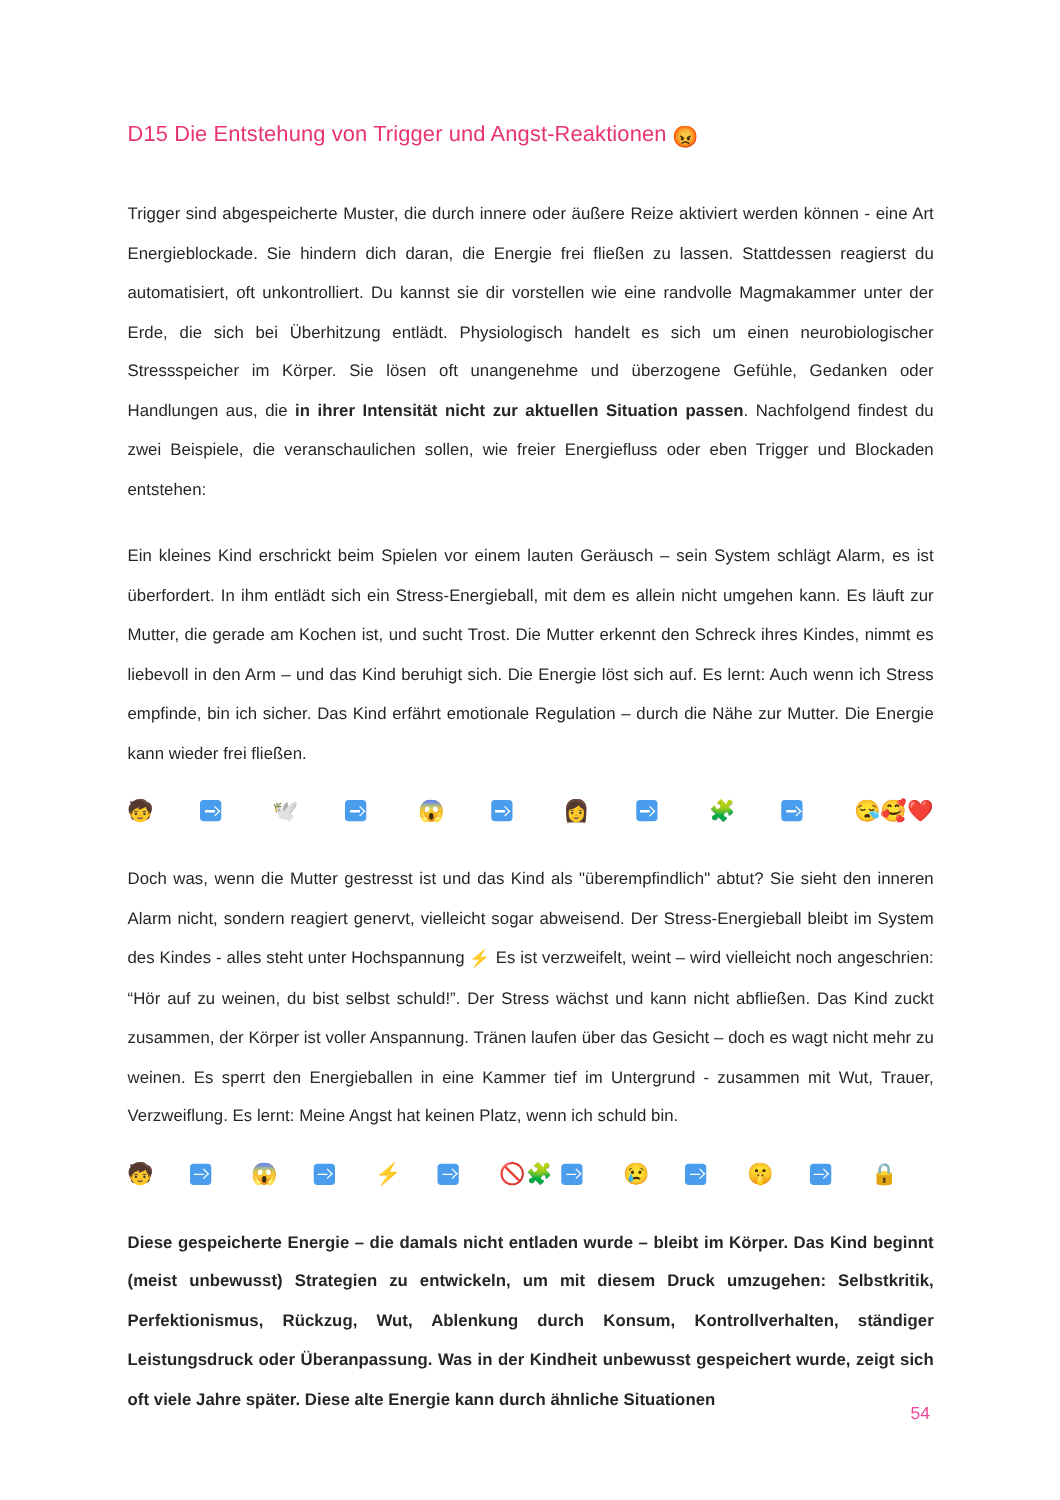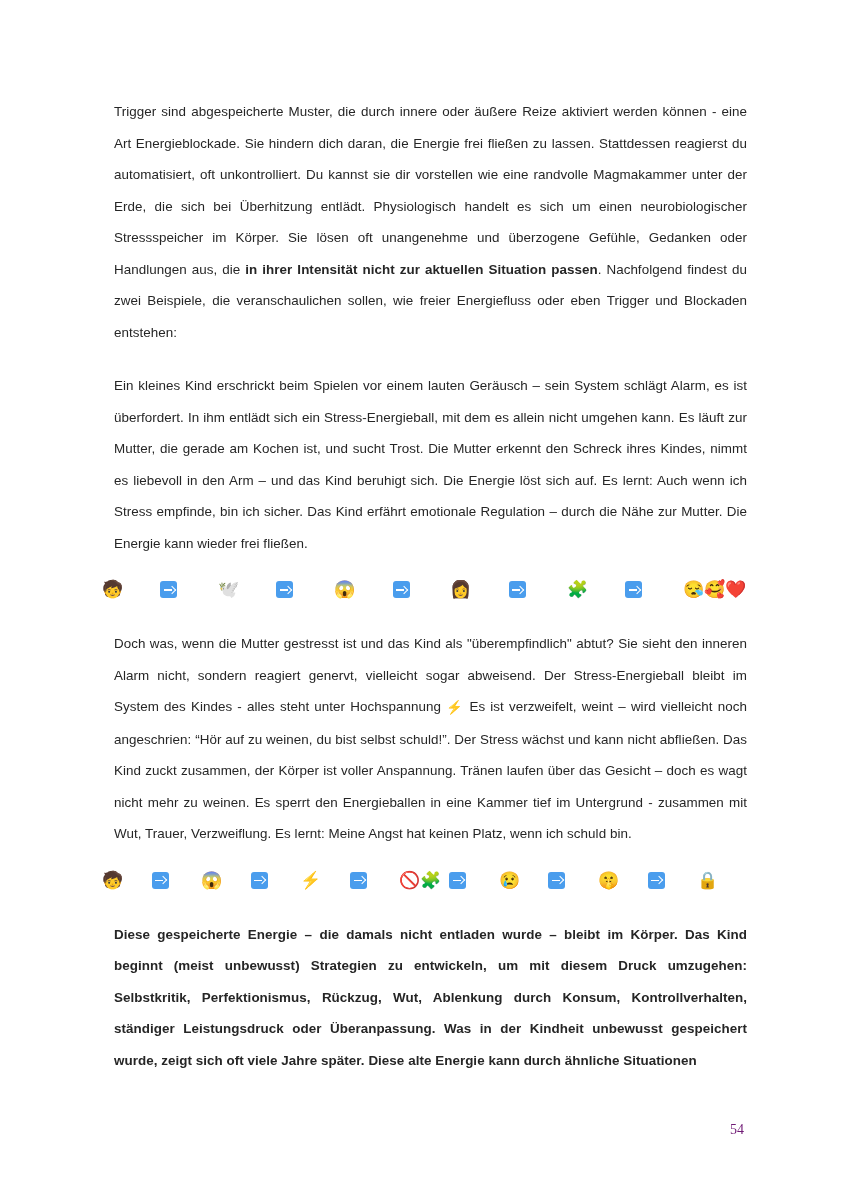--- a/index.html
+++ b/index.html
@@ -33,21 +33,21 @@
   h1.doc-heading .head-emoji {
     font-size: 17px;
     margin-left: 5px;
     vertical-align: -2px;
   }
   p.body-par {
     font-size: 13.4px;
     line-height: 31.5px;
     color: #262626;
     text-align: justify;
-    margin: 0 0 22px 12px;
+    margin: 0 0 22px 0;
     letter-spacing: 0.05px;
   }
   p.body-par:last-child { margin-bottom: 0; font-weight: bold; }
   p.body-par b { font-weight: 700; }
   .inline-emoji {
     font-size: 13.5px;
     vertical-align: -1px;
   }
   .emoji-row {
     display: flex;
@@ -91,31 +91,34 @@
     height: 5px;
     border-top: 1.6px solid #ffffff;
     border-right: 1.6px solid #ffffff;
     transform: rotate(45deg);
   }
   .page-number {
     position: absolute;
     right: 104px;
     bottom: 62px;
     font-size: 14px;
-    color: #701a75;
-    font-family: Liberation Serif, serif;
+    color: #ec4899;
+    font-family: Liberation Sans, sans-serif;
   }
 </style>
 </head>
 <body>
 
 <div class="page">
 
   <div class="content">
 
+    <h1 class="doc-heading">
+      <span>D15 Die Entstehung von Trigger und Angst-Reaktionen</span><span class="head-emoji">😡</span>
+    </h1>
 
     <p class="body-par">Trigger sind abgespeicherte Muster, die durch innere oder äußere Reize aktiviert werden können - eine Art Energieblockade. Sie hindern dich daran, die Energie frei fließen zu lassen. Stattdessen reagierst du automatisiert, oft unkontrolliert. Du kannst sie dir vorstellen wie eine randvolle Magmakammer unter der Erde, die sich bei Überhitzung entlädt. Physiologisch handelt es sich um einen neurobiologischer Stressspeicher im Körper. Sie lösen oft unangenehme und überzogene Gefühle, Gedanken oder Handlungen aus, die <b>in ihrer Intensität nicht zur aktuellen Situation passen</b>. Nachfolgend findest du zwei Beispiele, die veranschaulichen sollen, wie freier Energiefluss oder eben Trigger und Blockaden entstehen:</p>
 
     <p class="body-par">Ein kleines Kind erschrickt beim Spielen vor einem lauten Geräusch – sein System schlägt Alarm, es ist überfordert. In ihm entlädt sich ein Stress-Energieball, mit dem es allein nicht umgehen kann. Es läuft zur Mutter, die gerade am Kochen ist, und sucht Trost. Die Mutter erkennt den Schreck ihres Kindes, nimmt es liebevoll in den Arm – und das Kind beruhigt sich. Die Energie löst sich auf. Es lernt: Auch wenn ich Stress empfinde, bin ich sicher. Das Kind erfährt emotionale Regulation – durch die Nähe zur Mutter. Die Energie kann wieder frei fließen.</p>
 
     <div class="emoji-row emoji-row-1">
         <span class="emoji-cell">🧒</span>
         <span class="emoji-cell">
           <span class="arrow-box"></span>
         </span>

